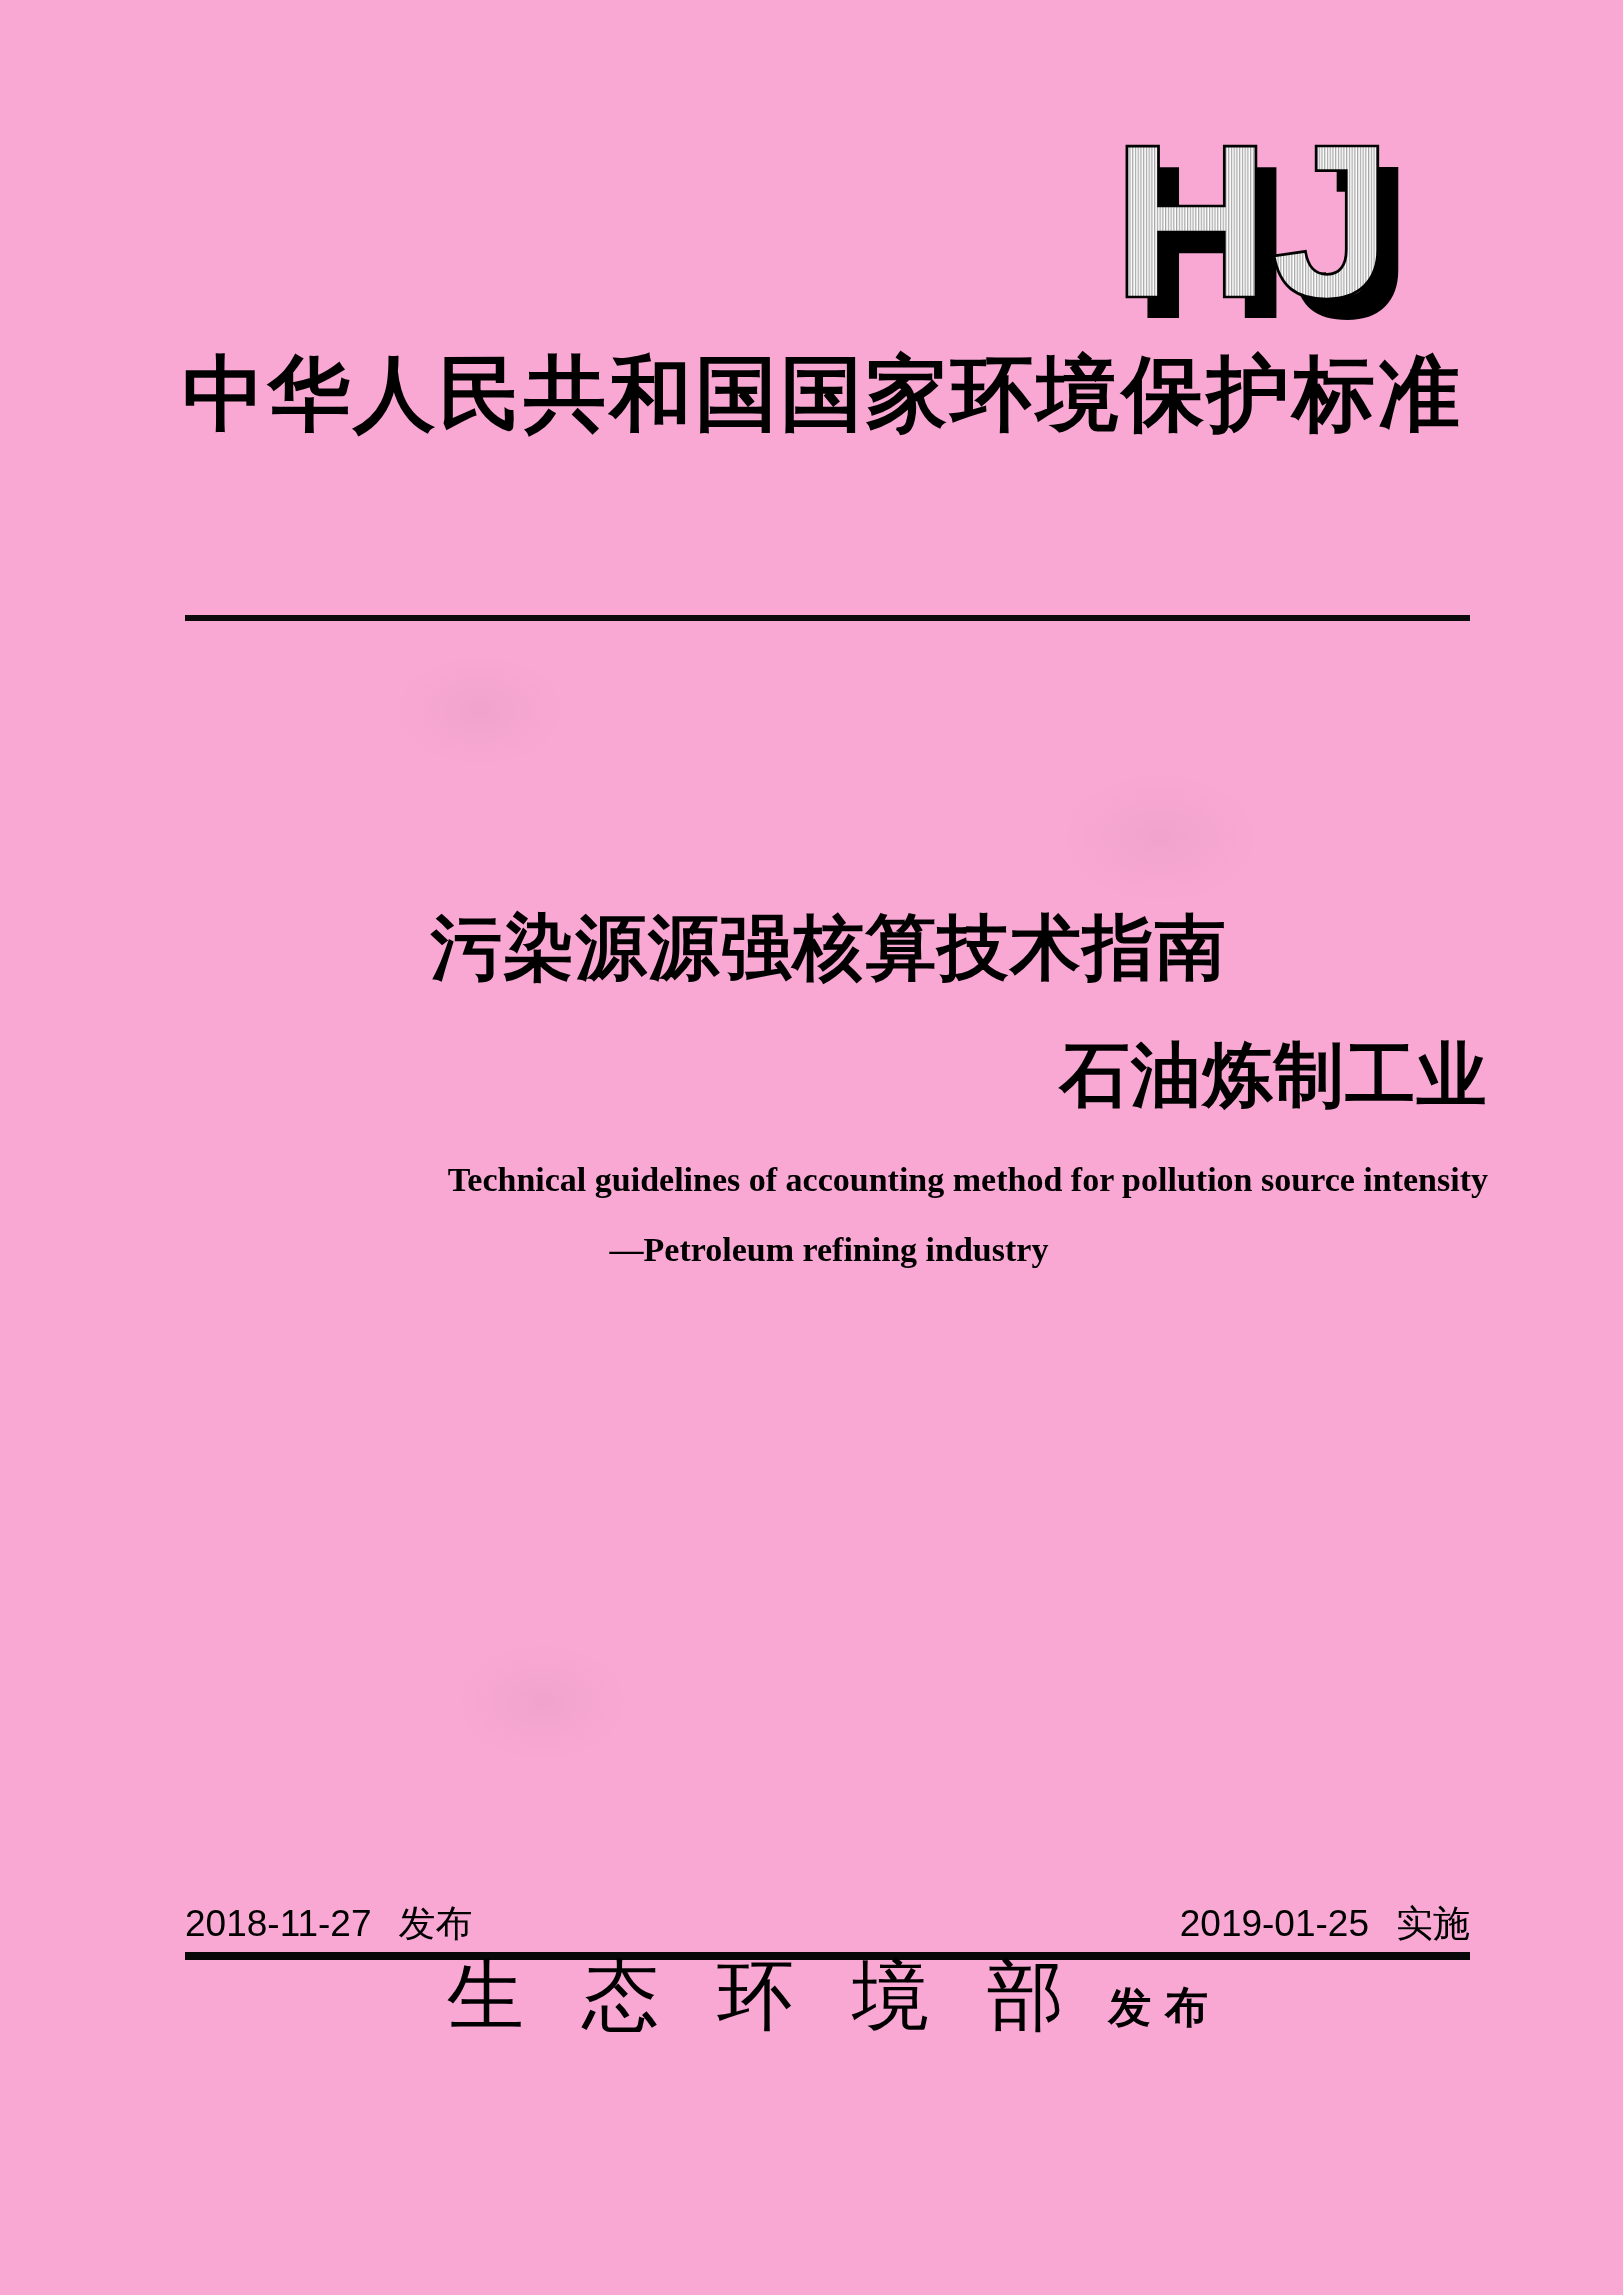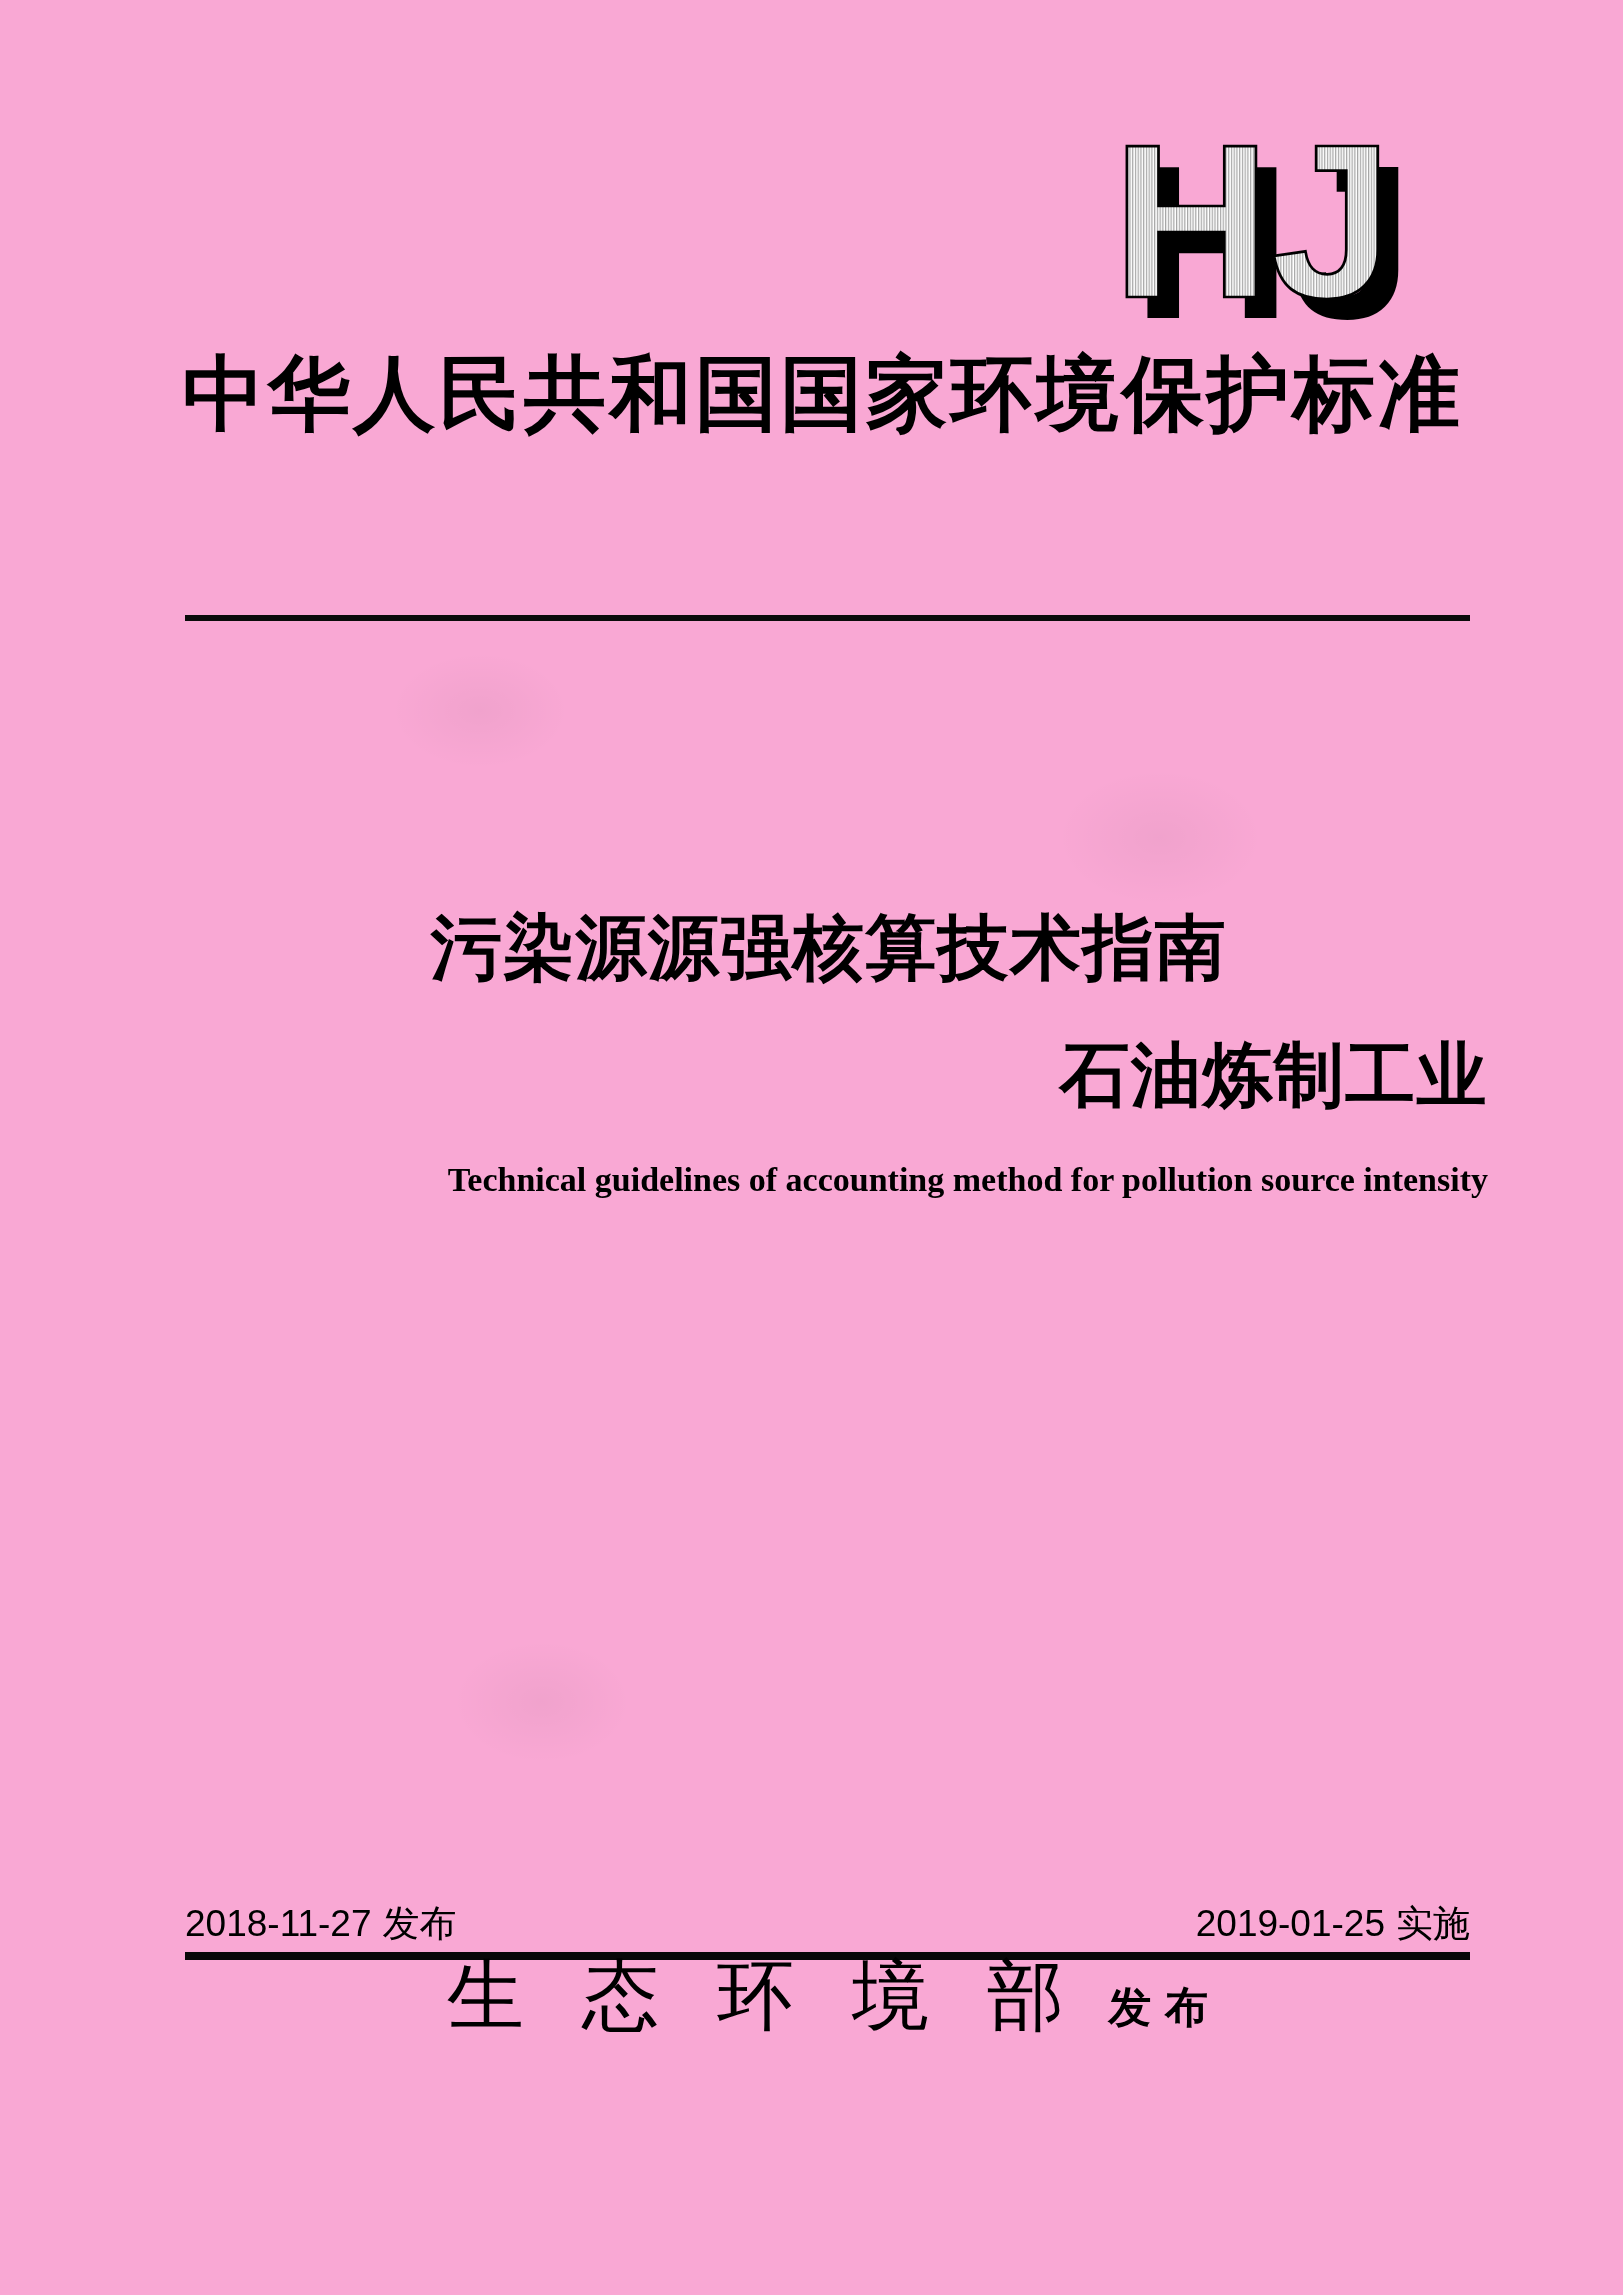--- a/index.html
+++ b/index.html
@@ -119,21 +119,21 @@
     left: 185px;
     top: 1902px;
     width: 1285px;
     display: flex;
     justify-content: space-between;
     align-items: baseline;
     font-size: 37px;
     line-height: 43px;
     font-weight: 500;
   }
-  .date-group { display: flex; align-items: baseline; gap: 11px; white-space: nowrap; }
+  .date-group { display: flex; align-items: baseline; gap: 27px; white-space: nowrap; }
 
   .rule-bottom {
     position: absolute;
     left: 185px;
     top: 1952px;
     width: 1285px;
     height: 7.5px;
     background: #080808;
   }
 
@@ -191,20 +191,21 @@
 
   <div class="org-title">中华人民共和国国家环境保护标准</div>
 
 
   <div class="rule-top"></div>
 
   <div class="cn-title-1">污染源源强核算技术指南</div>
   <div class="cn-title-2">石油炼制工业</div>
 
   <div class="en-title-1">Technical guidelines of accounting method for pollution source intensity</div>
+  <div class="en-title-2">—Petroleum refining industry</div>
 
   <div class="smudge" style="left:391px; top:652px; width:178px; height:117px;"></div>
   <div class="smudge" style="left:1057px; top:769px; width:206px; height:137px;"></div>
   <div class="smudge" style="left:453px; top:1640px; width:178px; height:124px;"></div>
 
   <div class="dates-row">
     <div class="date-group">
       <span>2018-11-27</span>
       <span>发布</span>
     </div>

